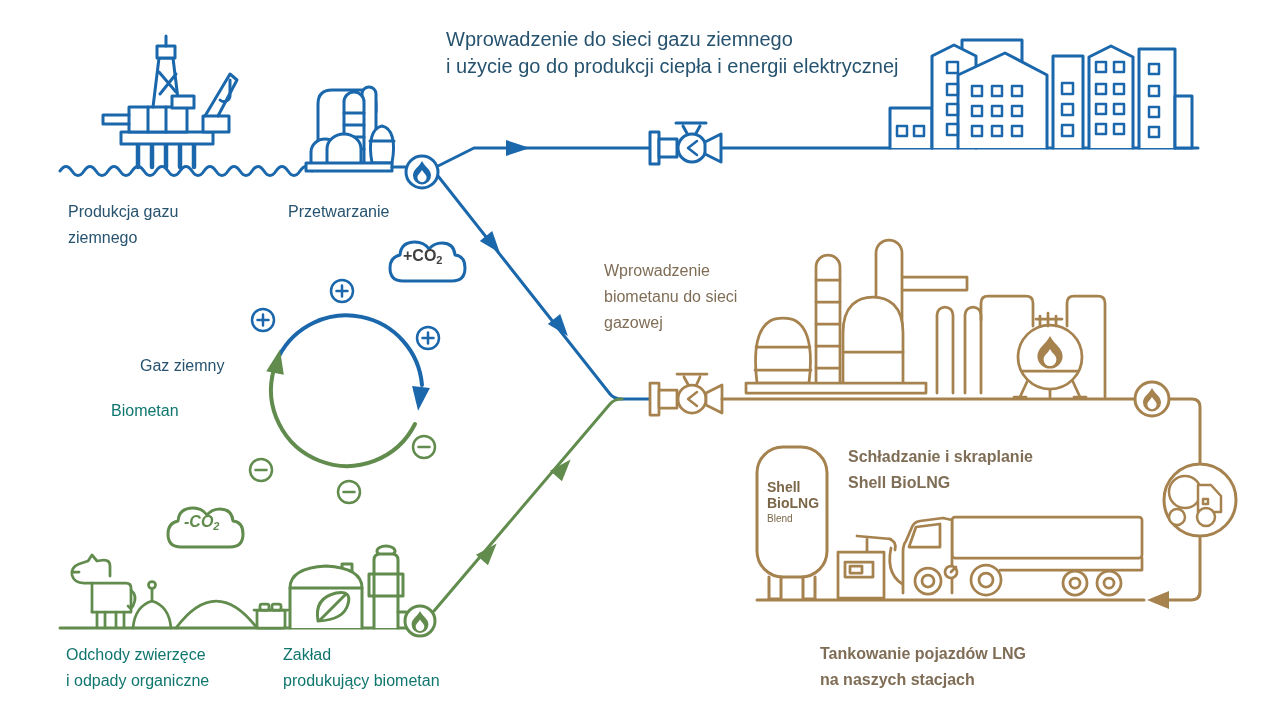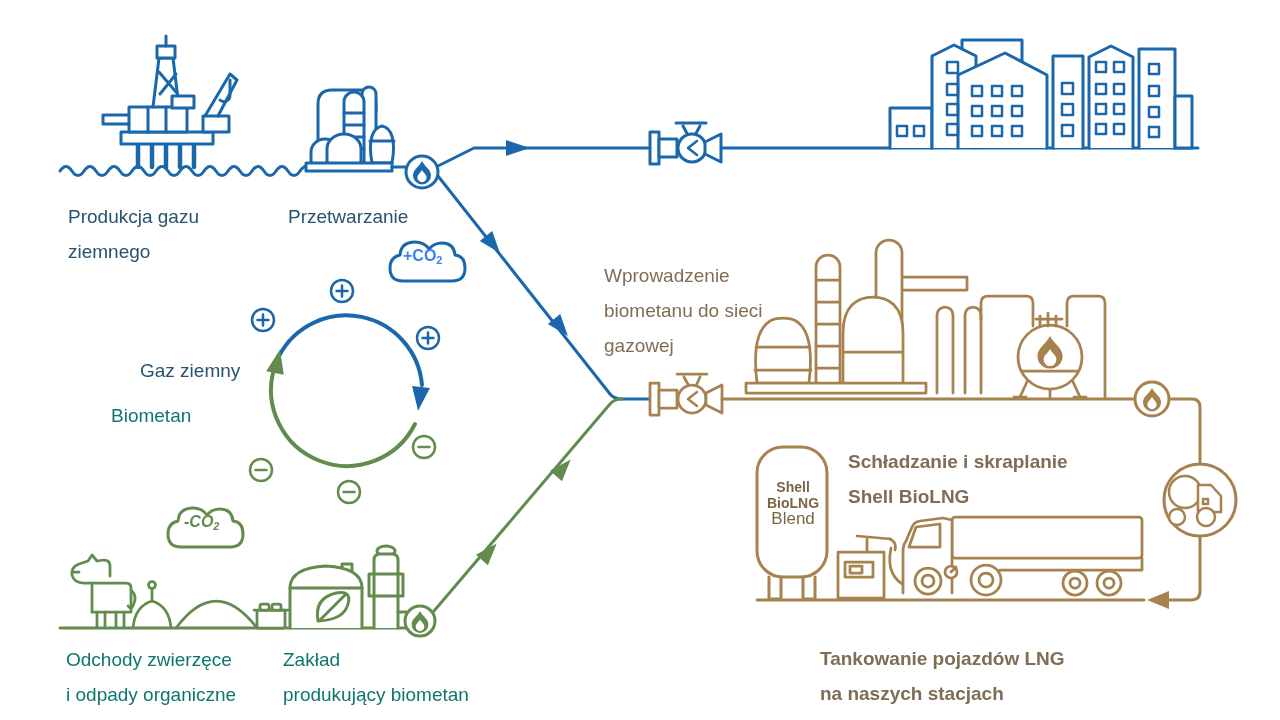--- a/index.html
+++ b/index.html
@@ -1,30 +1,30 @@
 <!DOCTYPE html>
 <html><head>
 <meta charset="utf-8">
 <style>
   html,body{margin:0;padding:0;background:#fff;}
   .stage{position:relative;width:1280px;height:720px;background:#fff;overflow:hidden;
          font-family:"Liberation Sans",sans-serif;}
   .stage svg{position:absolute;left:0;top:0;}
-  .lbl{position:absolute;white-space:pre-line;font-size:19px;line-height:35px;color:#27536f;}
+  .lbl{position:absolute;white-space:pre-line;font-size:16px;line-height:26px;color:#27536f;}
   .lbl.big{font-size:20px;line-height:27px;}
   .blue{color:#27536f;}
   .green{color:#0f766e;}
   .brown{color:#7f6d56;}
   .center{text-align:left;font-weight:bold;}
   .co2{position:absolute;font-weight:bold;font-size:16px;}
   .co2 .sub{font-size:11px;vertical-align:-3px;}
-  .co2.blue{color:#3b82f6;}
+  .co2.blue{color:#404040;}
   .co2.green{color:#618c4d;font-style:italic;}
-  .tanklbl{position:absolute;left:767px;top:479px;color:#7a6647;line-height:16px;font-size:14px;font-weight:bold;text-align:center;}
-  .tanklbl .thin{font-weight:normal;font-size:17px;}
+  .tanklbl{position:absolute;left:767px;top:479px;color:#7a6647;line-height:16px;font-size:14px;font-weight:bold;}
+  .tanklbl .thin{font-weight:normal;font-size:10px;}
 </style>
 </head>
 <body>
 
 <div class="stage">
 
 <svg width="1280" height="720" viewBox="0 0 1280 720">
 
   <g stroke="#1a67ac" fill="none" stroke-width="3" stroke-linecap="round" stroke-linejoin="round">
 
@@ -316,20 +316,22 @@
       <circle cx="986" cy="580" r="15" fill="#fff"></circle>
           <circle cx="986" cy="580" r="7"></circle>
       <circle cx="1075" cy="583" r="12" fill="#fff"></circle>
           <circle cx="1075" cy="583" r="5"></circle>
       <circle cx="1109" cy="583" r="12" fill="#fff"></circle>
           <circle cx="1109" cy="583" r="5"></circle>
     </g>
   </g>
 </svg>
 
+  <div class="lbl blue big" style="left:446px;top:26px;">Wprowadzenie do sieci gazu ziemnego
+i użycie go do produkcji ciepła i energii elektrycznej</div>
   <div class="lbl blue" style="left:68px;top:199px;">Produkcja gazu
 ziemnego</div>
   <div class="lbl blue" style="left:288px;top:199px;">Przetwarzanie</div>
   <div class="lbl blue" style="left:112px;top:353px;margin-left:28px;">Gaz ziemny</div>
   <div class="lbl green" style="left:111px;top:398px;">Biometan</div>
   <div class="lbl brown" style="left:604px;top:258px;">Wprowadzenie
 biometanu do sieci
 gazowej</div>
   <div class="lbl brown center" style="left:848px;top:444px;width:285px;">Schładzanie i skraplanie
 Shell BioLNG</div>

